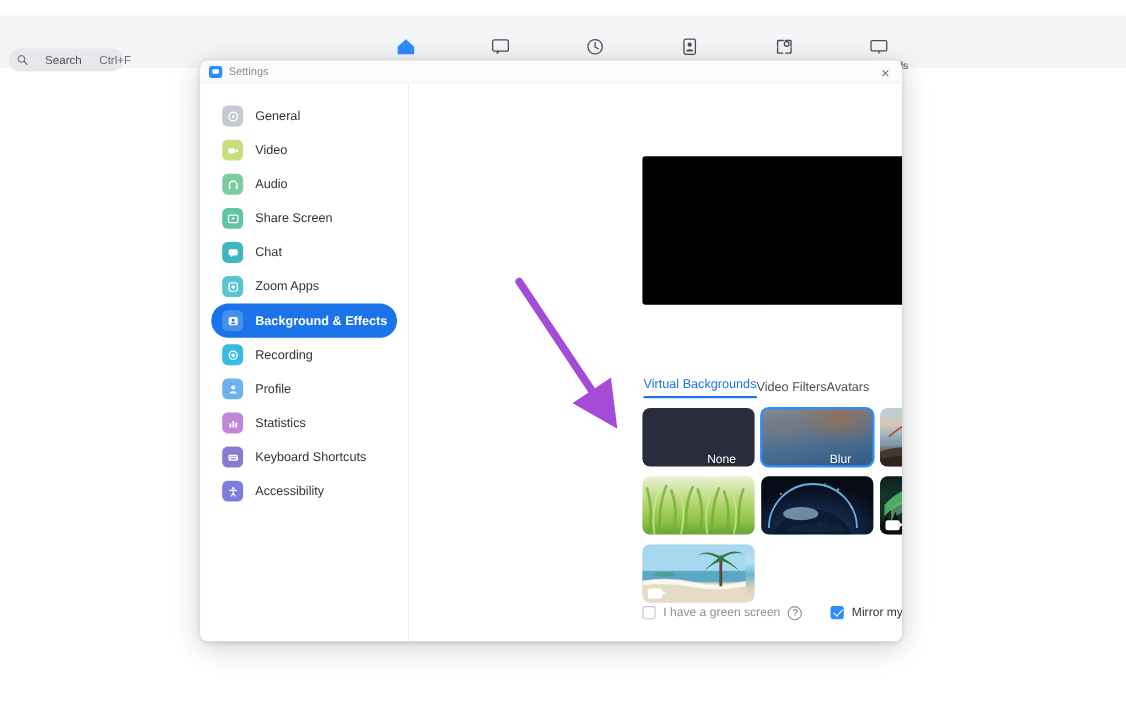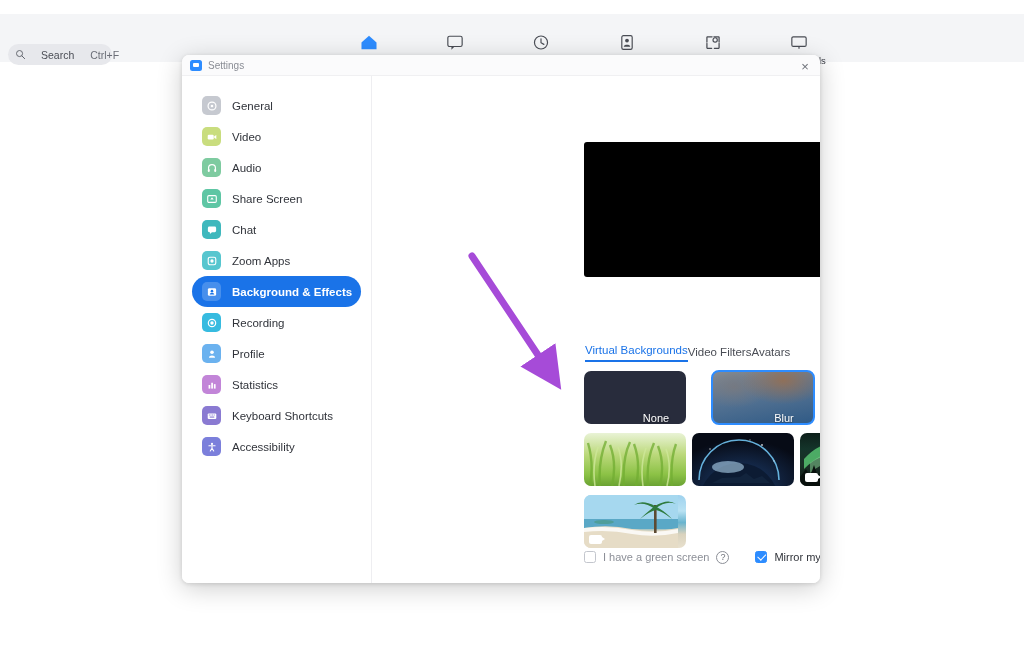--- a/index.html
+++ b/index.html
@@ -362,21 +362,21 @@
 
       <div class="grid">
 
         <div class="thumb" style="background:#282c3c">
           <span class="tlabel">None</span>
         </div>
 
         <div class="thumb selected" style="background:
                radial-gradient(ellipse 60px 34px at 70% 18%, rgba(150,110,80,0.85), rgba(150,110,80,0) 70%),
                radial-gradient(ellipse 50px 30px at 22% 30%, rgba(120,120,125,0.8), rgba(120,120,125,0) 70%),
-               linear-gradient(170deg, #8a8f95 0%, #5a7694 40%, #2f5a86 100%); margin-left: 20px;">
+               linear-gradient(170deg, #8a8f95 0%, #5a7694 40%, #2f5a86 100%);">
           <span class="tlabel">Blur</span>
         </div>
 
         <div class="thumb" style="background:
                linear-gradient(to bottom, #b8cfe0 0%, #d7c9b4 28%, #9fb6c4 44%, #7e94a4 62%, #5d5042 80%, #3e342a 100%);">
           <svg width="94" height="53" viewBox="0 0 94 53" style="position:absolute;inset:0">
             <rect x="0" y="0" width="94" height="53" fill="none"></rect>
             <path d="M0 30 L94 30 L94 34 L0 34 Z" fill="#8aa0b0" opacity="0.55"></path>
             <rect x="34" y="8" width="3.4" height="24" fill="#c2452e"></rect>
             <rect x="68" y="12" width="2.8" height="20" fill="#c2452e"></rect>

